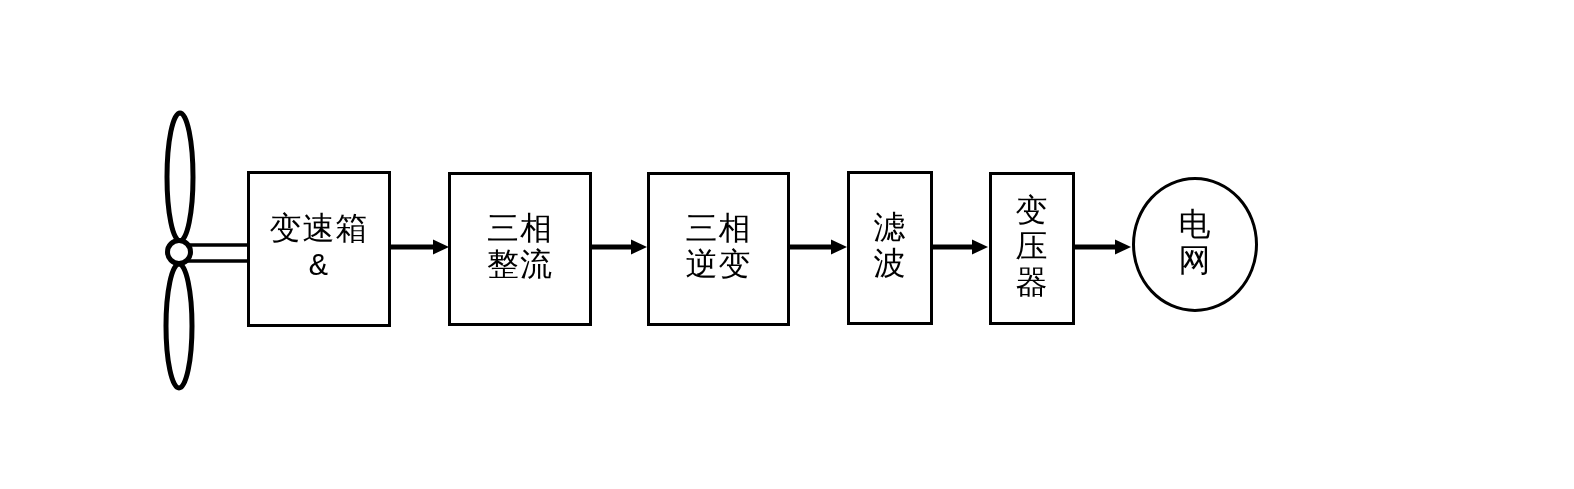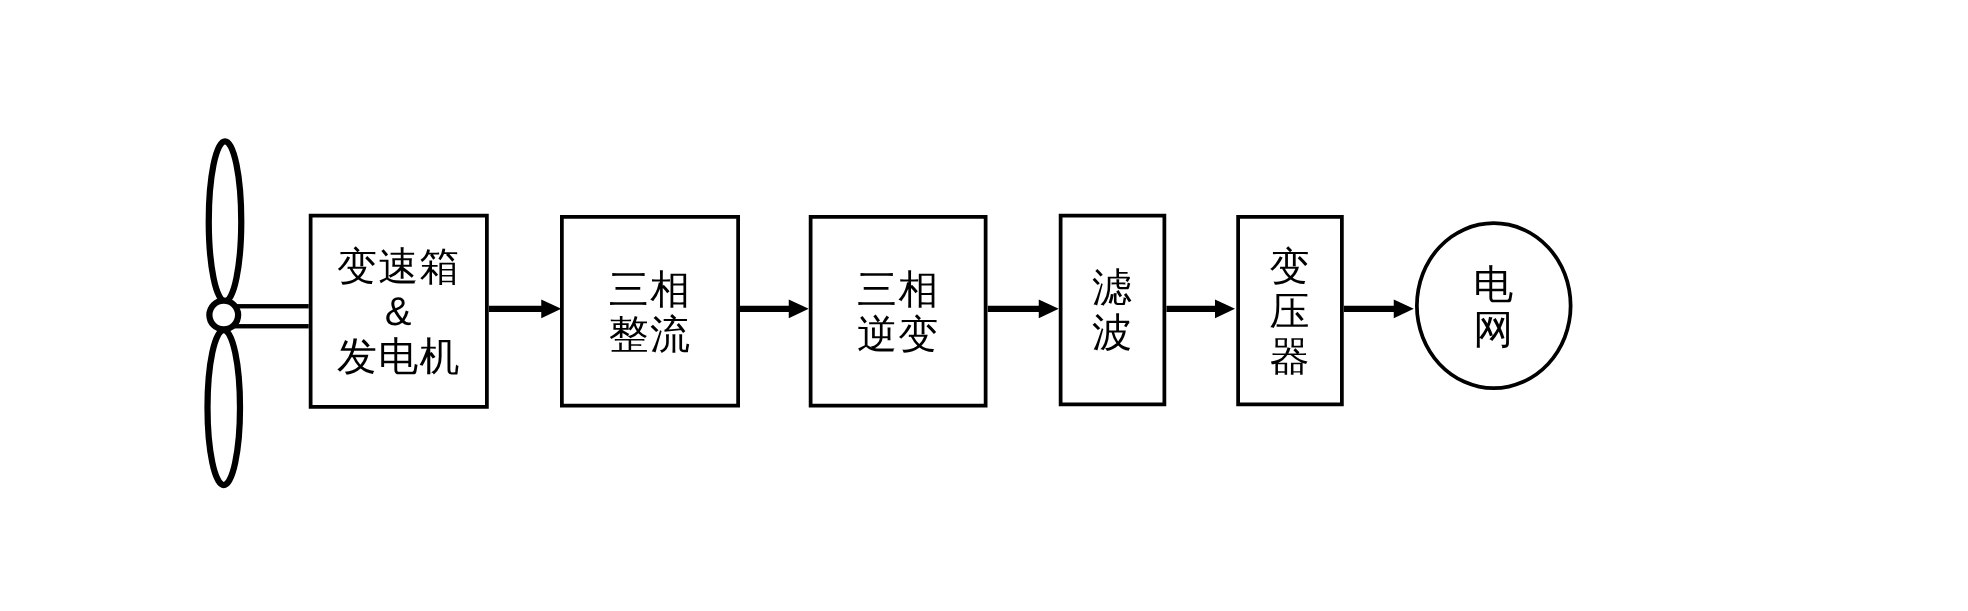--- a/index.html
+++ b/index.html
@@ -6,21 +6,21 @@
     margin: 0;
     padding: 0;
     background: #ffffff;
   }
   #canvas {
     position: relative;
     width: 1574px;
     height: 489px;
     background: #ffffff;
     overflow: hidden;
-    font-family: Liberation Sans, sans-serif;
+    font-family: Liberation Mono, monospace;
     color: #000000;
   }
   #diagram-svg {
     position: absolute;
     left: 0;
     top: 0;
     width: 1574px;
     height: 489px;
   }
   .node-box {
@@ -82,21 +82,20 @@
       <g>
         <line x1="1075" y1="247" x2="1117" y2="247"></line>
         <polygon points="1115,239.5 1115,254.5 1131,247" stroke="none"></polygon>
       </g>
     </g>
   </svg>
 
   <div class="node-box" style="left:247px; top:171px; width:144px; height:156px;">
     <div class="node-line">变速箱</div>
     <div class="node-line">&amp;</div>
-    <div class="node-line">发电机</div>
   </div>
 
   <div class="node-box" style="left:448px; top:172px; width:144px; height:154px;">
     <div class="node-line">三相</div>
     <div class="node-line">整流</div>
   </div>
 
   <div class="node-box" style="left:647px; top:172px; width:143px; height:154px;">
     <div class="node-line">三相</div>
     <div class="node-line">逆变</div>

